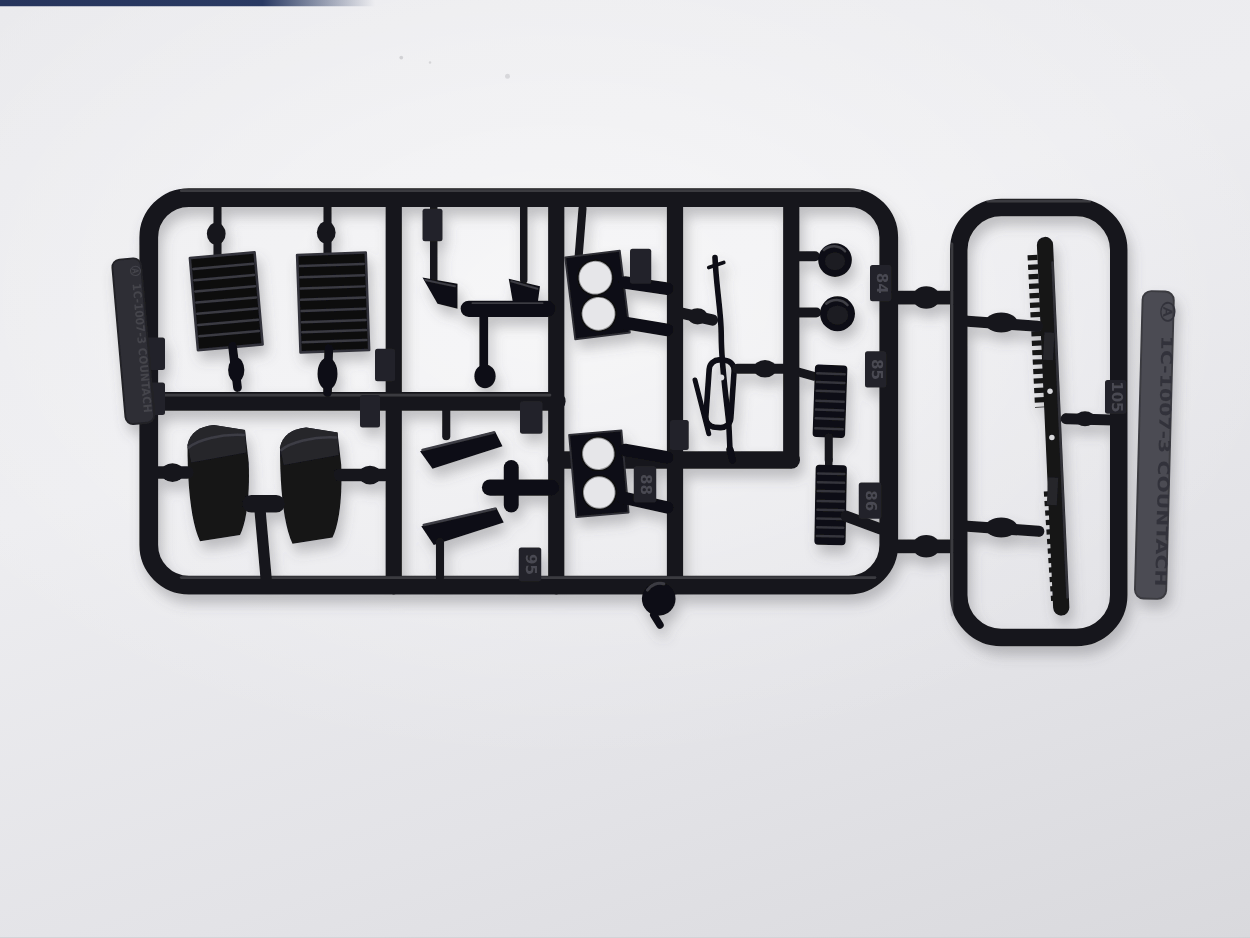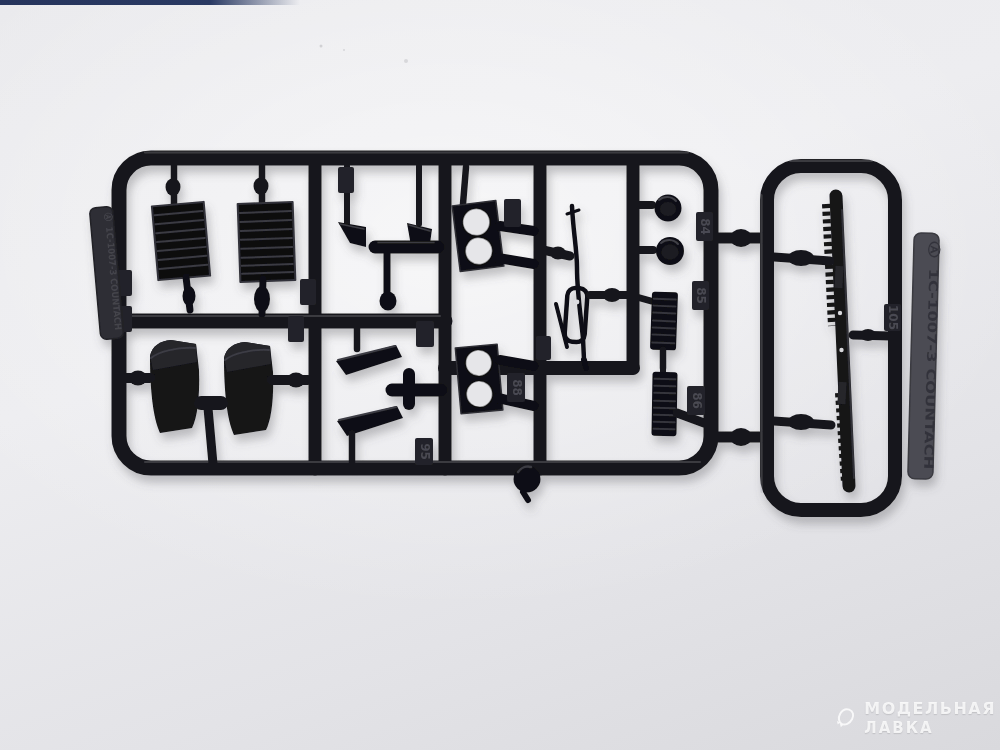--- a/index.html
+++ b/index.html
@@ -322,25 +322,14 @@
         <rect x="95" y="207" width="23" height="132" rx="6" fill="#2e2e35" stroke="#222228" stroke-width="1.5"></rect>
         <text transform="translate(110 213) rotate(90)" font-size="9" fill="#45454c" font-weight="bold" textLength="118" lengthAdjust="spacingAndGlyphs">
           <tspan>Ⓐ</tspan>
           <tspan dx="3">1C-1007-3 COUNTACH</tspan>
         </text>
       </g>
 
     </g>
   </svg>
 
-  <div class="watermark">
-    <svg width="44" height="48" viewBox="0 0 46 48">
-      <path d="M30 5 C39 8 41.5 18 36.5 27 C31.5 36.5 20.5 41.5 13 37.5 C6 33.5 4.5 23.5 9.5 14.5 C14.5 6 22 2.5 30 5 Z" fill="none" stroke="rgba(255,255,255,0.8)" stroke-width="4.5"></path>
-      <polygon points="2,31 9,34 4,39" fill="rgba(255,255,255,0.8)"></polygon>
-      <polygon points="9,37 16,40 11,45" fill="rgba(255,255,255,0.8)"></polygon>
-    </svg>
-    <div class="wm-text">
-      <span class="wm-line1">МОДЕЛЬНАЯ</span>
-      <span class="wm-line2">ЛАВКА</span>
-    </div>
-  </div>
 
 </div>
 
 </body></html>

